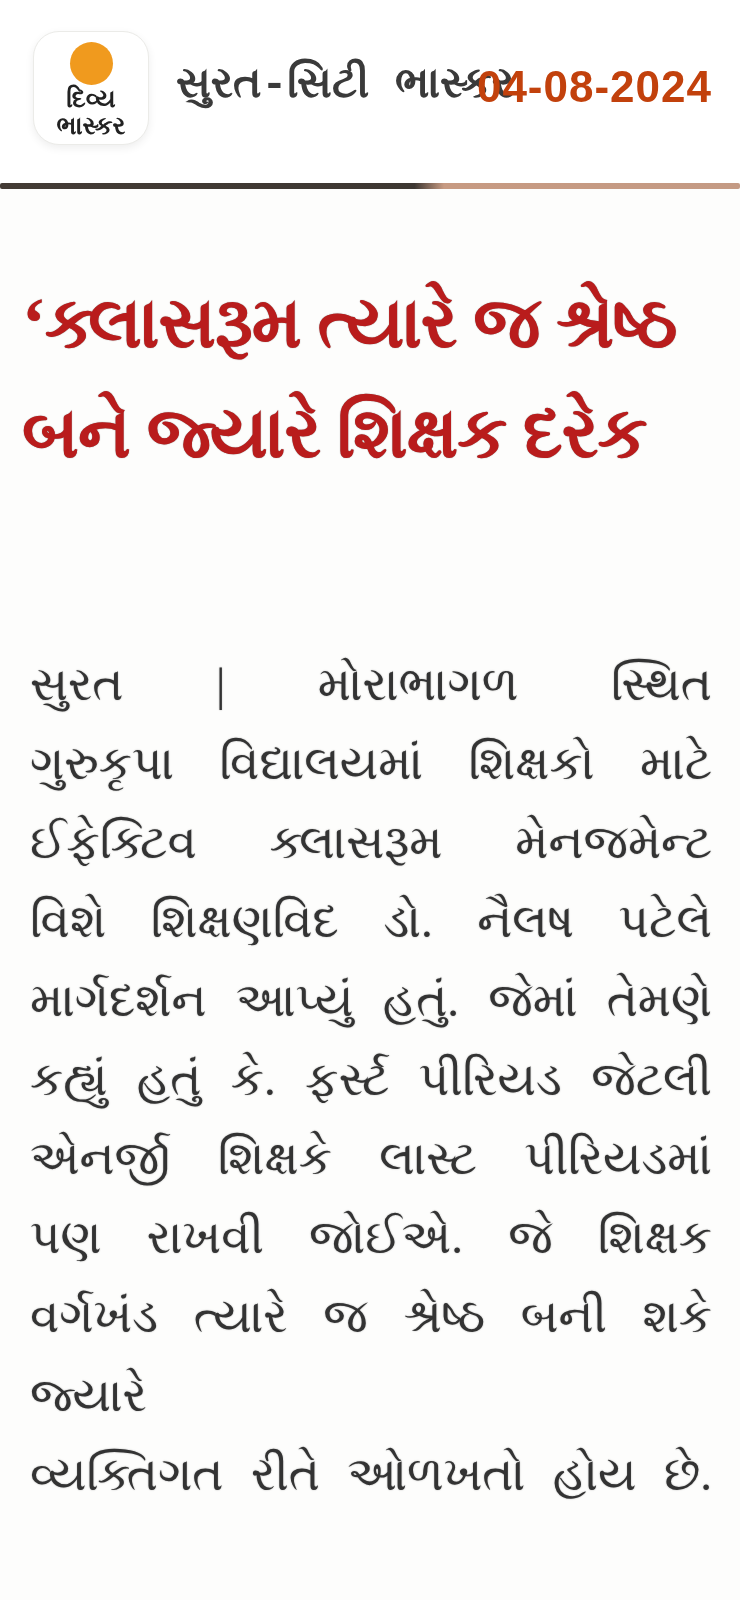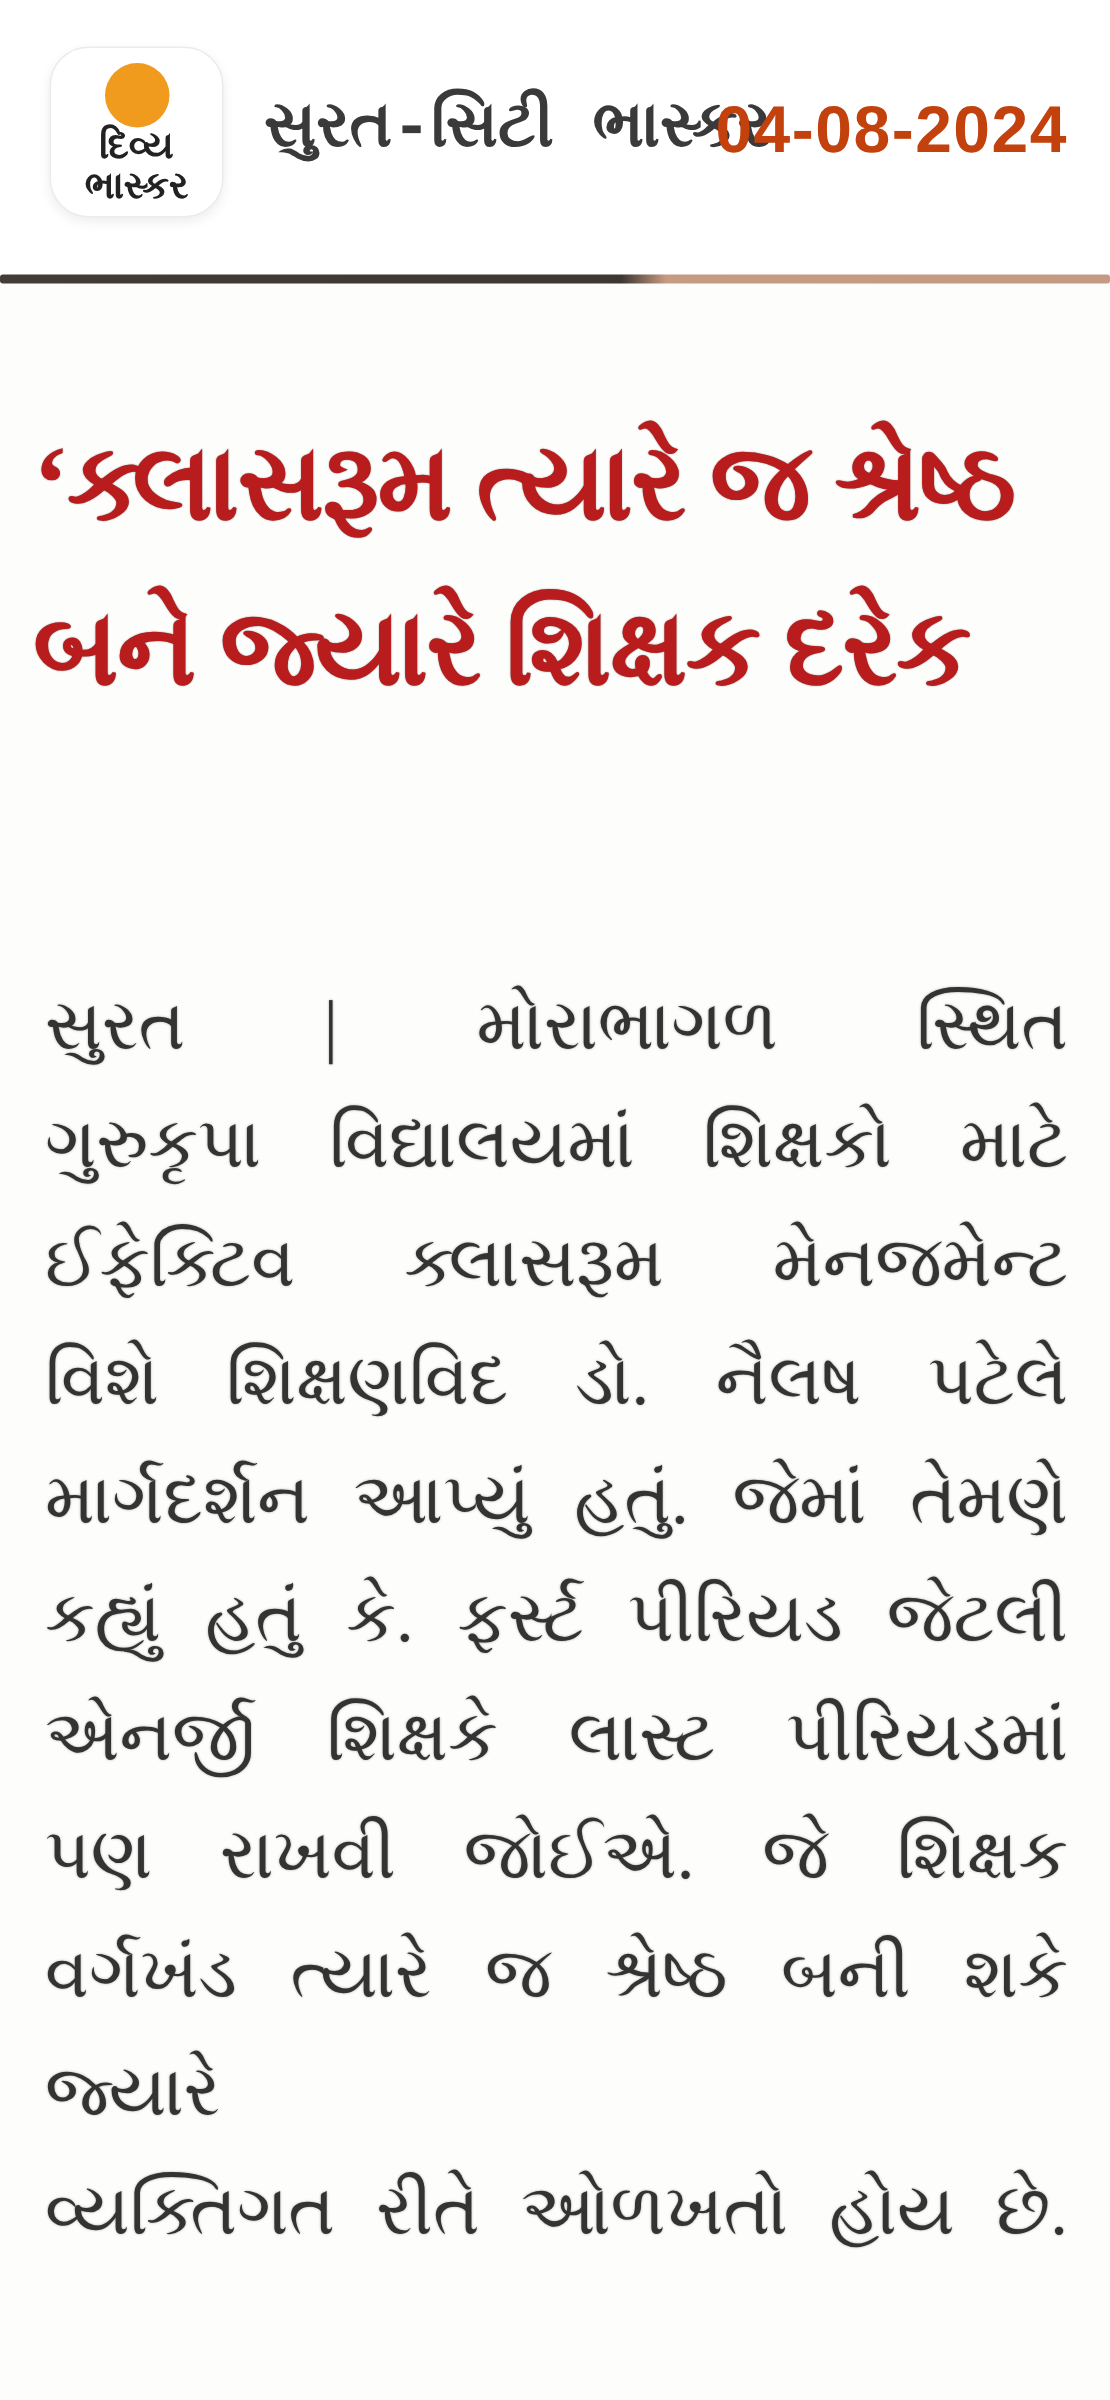--- a/index.html
+++ b/index.html
@@ -31,21 +31,21 @@
     text-align: center;
   }
   .logo-dot {
     display: block;
     width: 43px; height: 43px;
     border-radius: 50%;
     margin: 10px auto 0 auto;
   }
   .logo-text {
     display: block;
-    font-family: Liberation Mono, monospace;
+    font-family: Liberation Sans, sans-serif;
     font-weight: 700;
     font-size: 25px;
     line-height: 27px;
     color: #222222;
     letter-spacing: 0;
   }
   .header-title {
     position: absolute;
     left: 176px; top: 56px;
     font-family: Liberation Mono, monospace;

